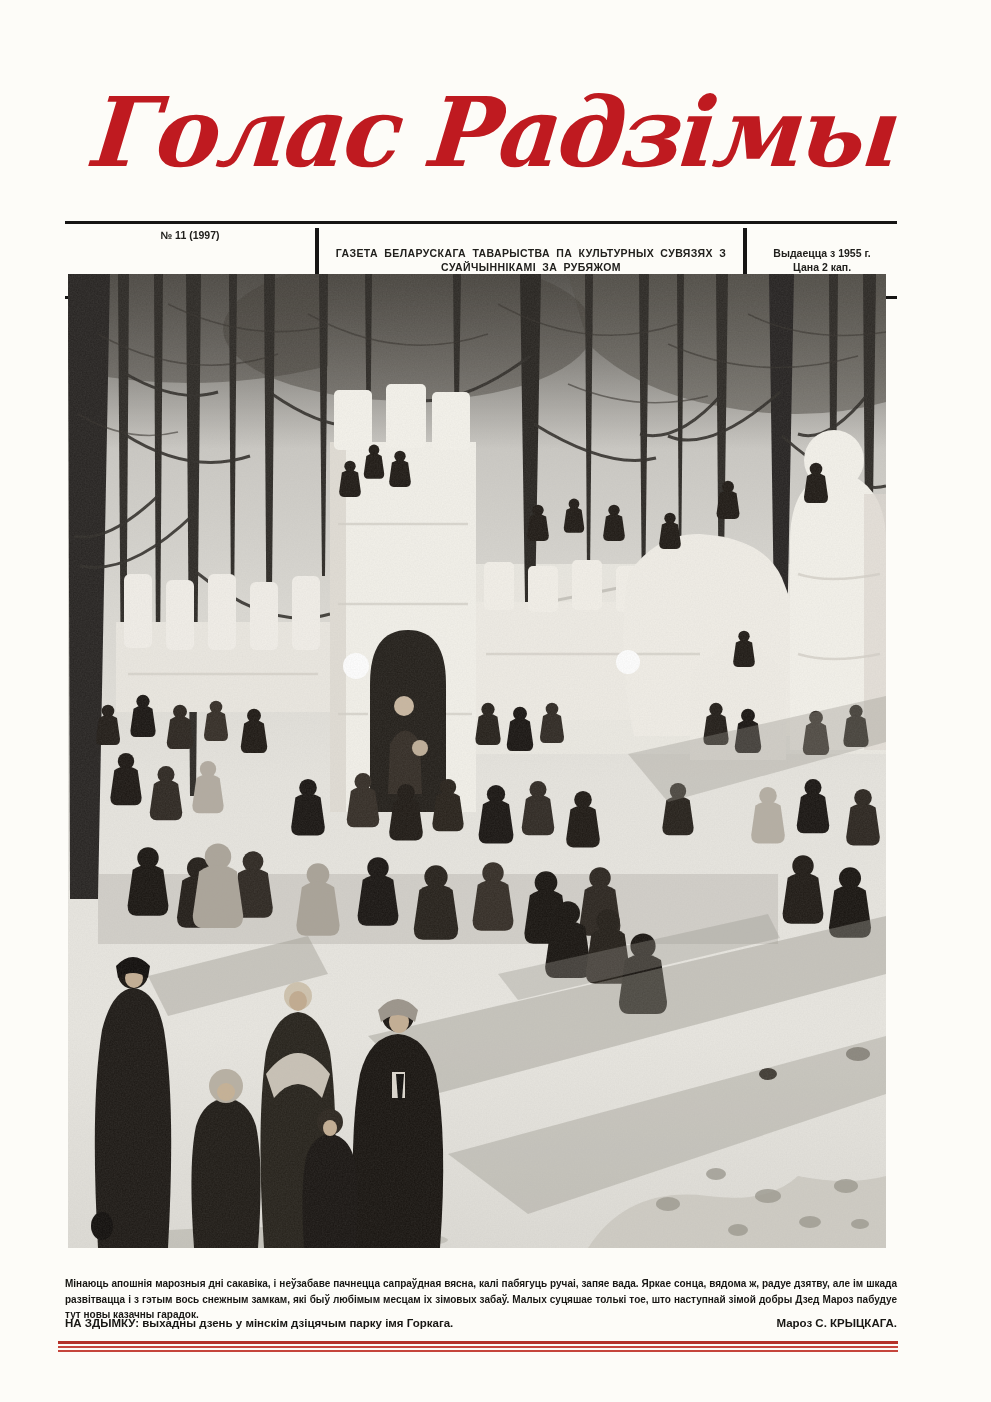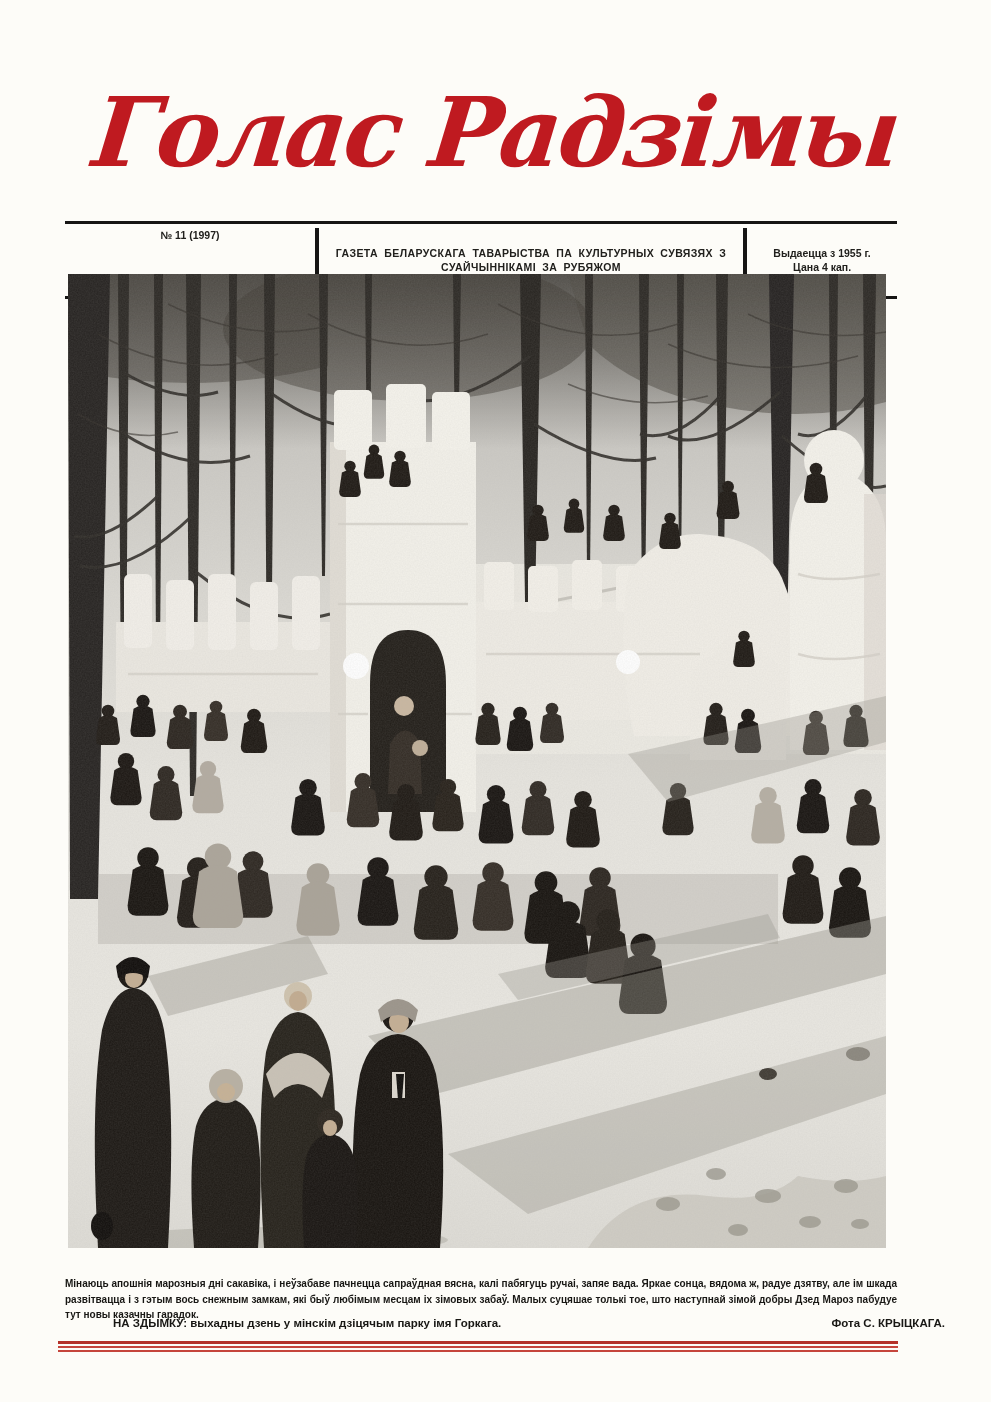--- a/index.html
+++ b/index.html
@@ -17,21 +17,21 @@
             padding:4px 4px;font-weight:700;font-size:10.5px;line-height:14px;color:#21201d;}
   .cell-issue{width:242px;gap:36px;}
   .cell-publisher{flex:1;letter-spacing:.4px;word-spacing:3px;align-items:center;}
   .cell-edition{width:142px;}
   .vbar{width:4px;background:#161514;margin:4px 0;}
   .photo-frame{position:absolute;left:68px;top:274px;width:818px;height:974px;background:#dcdad4;}
   .photo-frame svg{display:block;}
   .caption{position:absolute;left:65px;top:1266px;width:832px;
            font-weight:700;font-size:10px;line-height:15.5px;text-align:justify;color:#181714;}
   .credits{position:absolute;left:65px;top:1317px;width:832px;display:flex;
-           justify-content:space-between;font-weight:700;font-size:11.5px;color:#181714;margin-left:48px;}
+           justify-content:space-between;font-weight:700;font-size:11.5px;color:#181714;}
   .redrules{position:absolute;left:58px;top:1341px;width:840px;}
   .redrules .r1{height:3px;background:#b43129;}
   .redrules .r2{height:2px;background:#c5453c;margin-top:2px;}
   .redrules .r3{height:2px;background:#c5453c;margin-top:2px;}
 </style>
 </head>
 <body>
 
 <div class="masthead">
   <div class="masthead-title">Голас Радзімы</div>
@@ -42,21 +42,21 @@
     <span>№ 11 (1997)</span>
     <span>12 сакавіка 1985 г.</span>
   </div>
   <div class="vbar"></div>
   <div class="infocell cell-publisher">
     <span>ГАЗЕТА БЕЛАРУСКАГА ТАВАРЫСТВА ПА КУЛЬТУРНЫХ СУВЯЗЯХ З СУАЙЧЫННІКАМІ ЗА РУБЯЖОМ</span>
   </div>
   <div class="vbar"></div>
   <div class="infocell cell-edition">
     <span>Выдаецца з 1955 г.</span>
-    <span>Цана 4 кап.</span>
+    <span>Цана 2 кап.</span>
   </div>
 </div>
 
 <div class="photo-frame">
 <svg width="818" height="974" viewBox="0 0 818 974" xmlns="http://www.w3.org/2000/svg">
   <defs>
     <linearGradient id="gBg" x1="0" y1="0" x2="0" y2="1">
       <stop offset="0" stop-color="#b3b1ac"></stop>
           <stop offset=".14" stop-color="#c7c5c0"></stop>
       <stop offset=".34" stop-color="#dbd9d3"></stop>
@@ -301,20 +301,20 @@
   </g>
 
   <rect width="818" height="974" filter="url(#grain)"></rect>
 </svg>
 </div>
 
 <p class="caption">Мінаюць апошнія марозныя дні сакавіка, і неўзабаве пачнецца сапраўдная вясна, калі пабягуць ручаі, запяе вада. Яркае сонца, вядома ж, радуе дзятву, але ім шкада развітвацца і з гэтым вось снежным замкам, які быў любімым месцам іх зімовых забаў. Малых суцяшае толькі тое, што наступнай зімой добры Дзед Мароз пабудуе тут новы казачны гарадок.</p>
 
 <div class="credits">
   <span><b>НА ЗДЫМКУ:</b><span> выхадны дзень у мінскім дзіцячым парку імя Горкага.</span></span>
-  <span>Фота С. КРЫЦКАГА.</span>
+  <span>Мароз С. КРЫЦКАГА.</span>
 </div>
 
 <div class="redrules">
   <div class="r1"></div>
   <div class="r2"></div>
   <div class="r3"></div>
 </div>
 
 </body></html>

